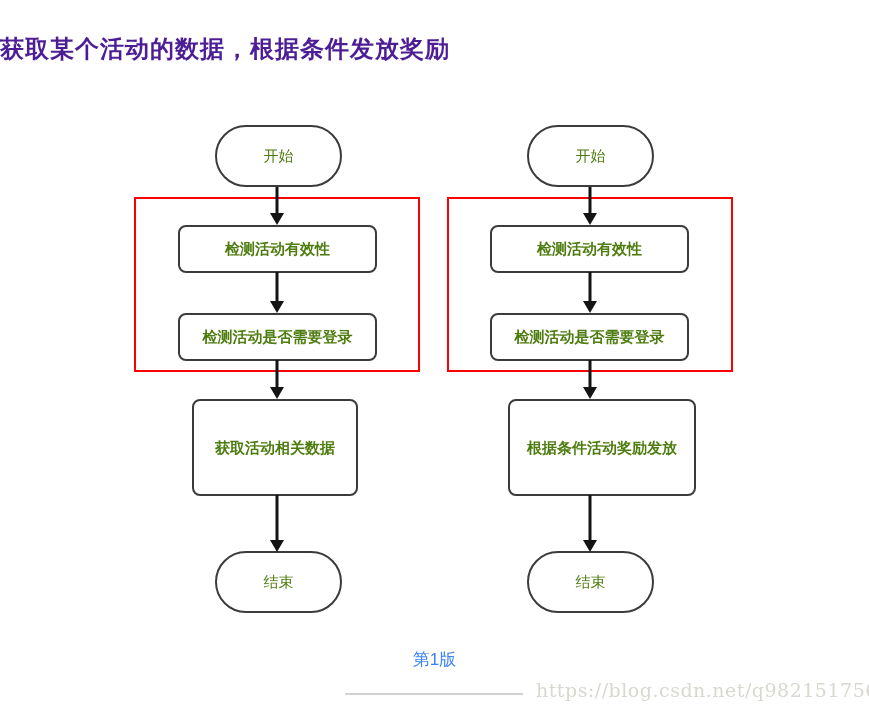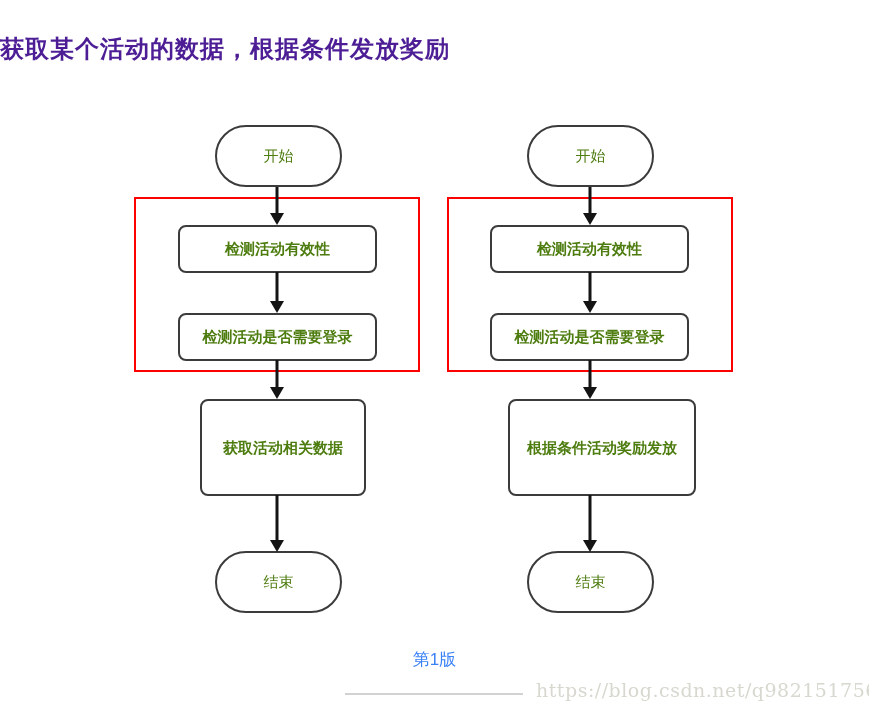--- a/index.html
+++ b/index.html
@@ -36,21 +36,21 @@
     line-height: 1.2;
     z-index: 3;
   }
   .terminator { border-radius: 32px; }
   .process { border-radius: 8px; font-weight: bold; }
 
   
   #l-start { left: 215px; top: 125px; width: 127px; height: 62px; }
   #l-p1    { left: 178px; top: 225px; width: 199px; height: 48px; }
   #l-p2    { left: 178px; top: 313px; width: 199px; height: 48px; }
-  #l-p3    { left: 200px; top: 399px; width: 166px; height: 97px; }
+  #l-p3    { left: 192px; top: 399px; width: 166px; height: 97px; }
   #l-end   { left: 215px; top: 551px; width: 127px; height: 62px; }
   
   #r-start { left: 527px; top: 125px; width: 127px; height: 62px; }
   #r-p1    { left: 490px; top: 225px; width: 199px; height: 48px; }
   #r-p2    { left: 490px; top: 313px; width: 199px; height: 48px; }
   #r-p3    { left: 508px; top: 399px; width: 188px; height: 97px; }
   #r-end   { left: 527px; top: 551px; width: 127px; height: 62px; }
 
   .hl {
     position: absolute;

